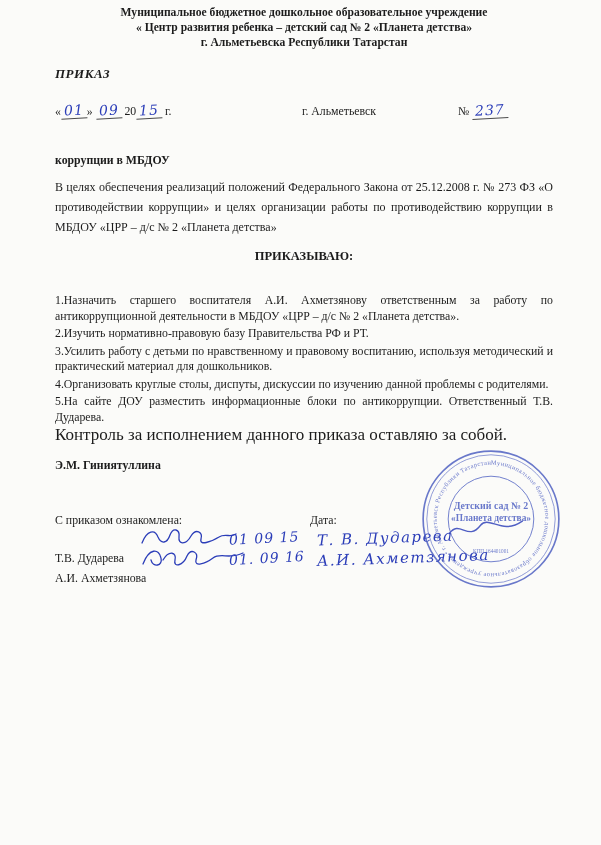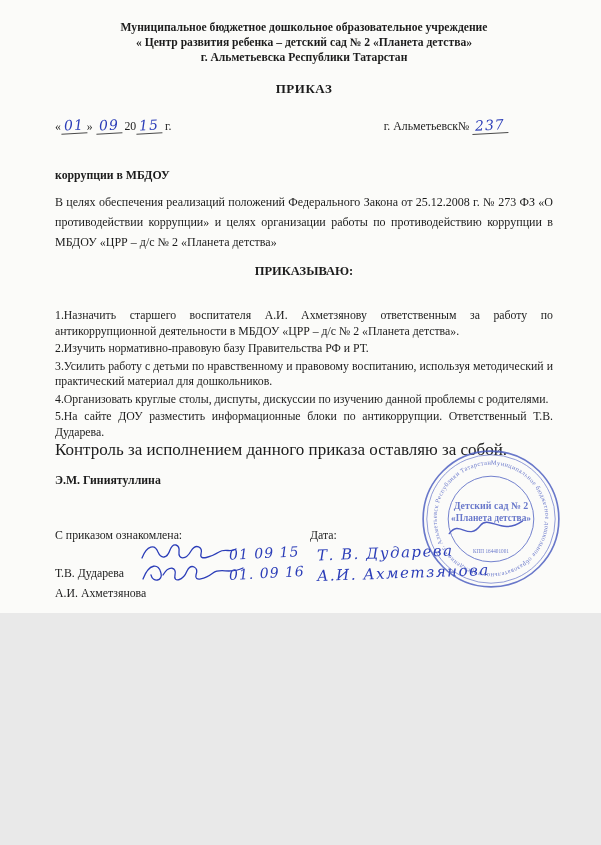--- a/index.html
+++ b/index.html
@@ -1,31 +1,31 @@
 <!DOCTYPE html>
 <html><head>
 <meta charset="utf-8">
 <style>
   html,body{margin:0;padding:0;background:#e9e9e9;}
   .page{
     position:relative;
-    width:601px;height:613px;
+    width:601px;height:845px;
     margin:0 auto;
     background:#fbfbf9;
     box-sizing:border-box;
-    padding:20px 48px 0 55px;
+    padding:5px 48px 0 55px;
     font-family:"Liberation Serif", serif;
     color:#1c1c1c;
     overflow:hidden;
   }
   .header{ text-align:center; font-weight:bold; font-size:11.6px; line-height:15px;}
-  .doc-title{ margin-top:16px; text-align:center; font-weight:bold; font-size:13px; letter-spacing:.5px;}
+  .doc-title{ margin-top:16px; font-weight:bold; font-size:13px; letter-spacing:.5px;font-style:italic;}
   .date-row{ margin-top:20px; display:flex; align-items:baseline; font-size:11.8px;}
   .date-left{ width:165px; white-space:nowrap;}
-  .date-city{ flex:1; text-align:right;}
+  .date-city{ flex:1; text-align:center;}
   .date-number{ width:95px; text-align:left; white-space:nowrap;}
   .hw{
     font-family:"DejaVu Serif", serif;
     font-style:italic;
     color:#2b3db8;
     letter-spacing:1px;
   }
   .uline{ border-bottom:1px solid #4a4a4a; padding:0 3px;}
   .hw-big{ font-size:14px; display:inline-block; transform:rotate(-3deg);}
   .subject{ margin-top:34px; font-weight:bold; font-size:11.8px; line-height:15px;}

